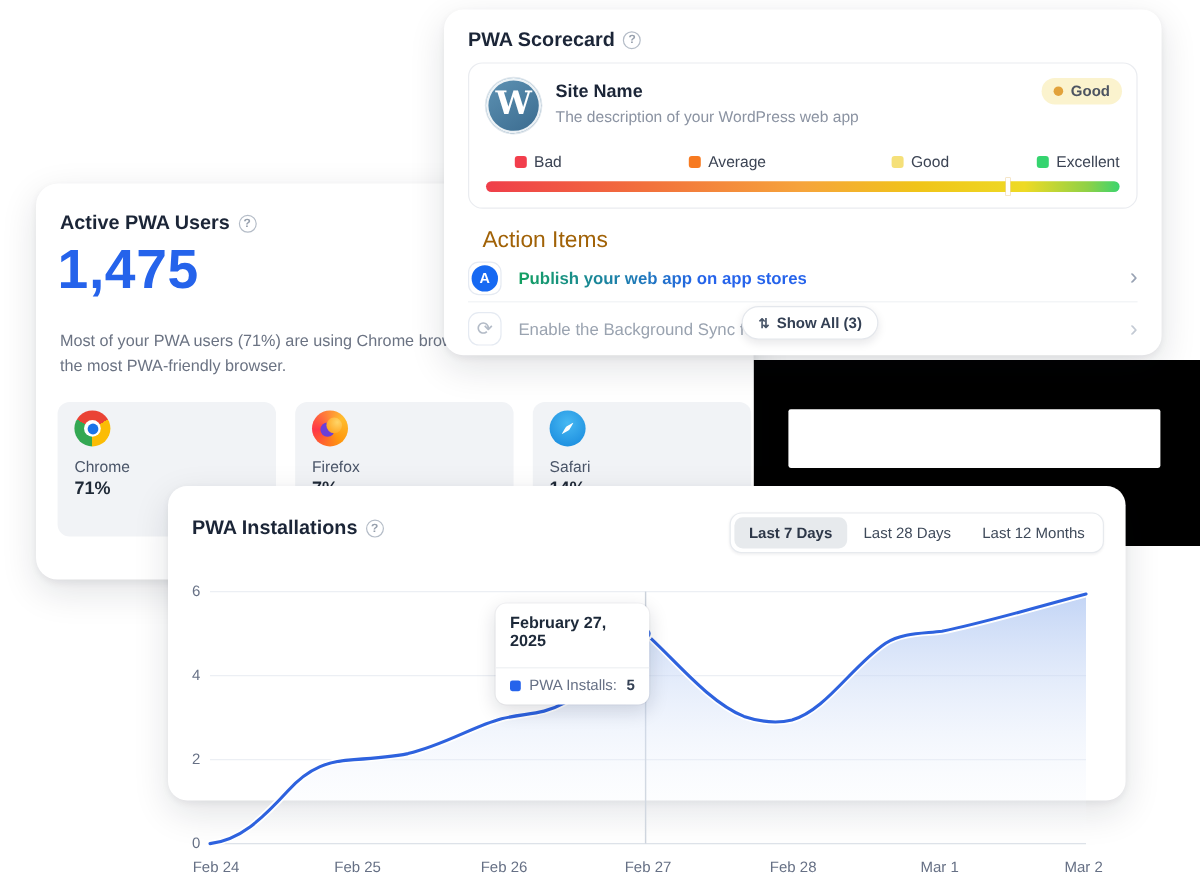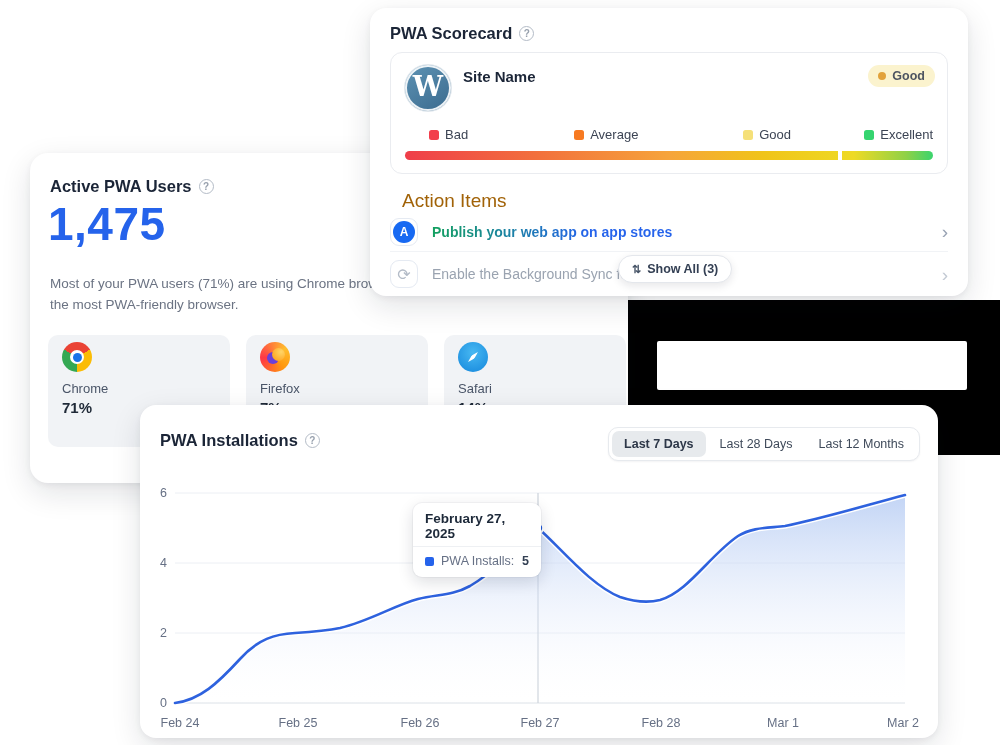--- a/index.html
+++ b/index.html
@@ -68,29 +68,29 @@
   .ic-chrome::after{content:"";position:absolute;left:10.5px;top:10.5px;width:9px;height:9px;border-radius:50%;background:#1a73e8;}
   .ic-safari{background:radial-gradient(circle at 50% 35%,#47b8f2,#1587dc);}
   .ic-safari::before{content:"";position:absolute;left:8px;top:8px;width:14px;height:14px;background:#fff;
     clip-path:polygon(50% 0,64% 50%,50% 100%,36% 50%);transform:rotate(45deg);}
   .ic-firefox{background:conic-gradient(from 140deg,#ff980e,#ff3647 35%,#ffbd2e 75%,#ff980e);}
   .ic-firefox::before{content:"";position:absolute;left:7px;top:10px;width:12px;height:12px;border-radius:50%;background:#6a3fd8;}
   .ic-firefox::after{content:"";position:absolute;left:12px;top:6px;width:13px;height:13px;border-radius:50%;
     background:radial-gradient(circle at 70% 30%,#ffd567,#ff980e);}
 
   
-  #installations{left:140px;top:405px;width:798px;height:333px;z-index:2;}
+  #installations{left:140px;top:405px;width:798px;height:262px;z-index:2;}
   #installations .card-title{position:absolute;left:20px;top:26px;}
   .tabs{position:absolute;right:18px;top:22px;display:flex;gap:2px;background:#fff;border:1px solid #e7eaee;border-radius:10px;padding:3px;box-shadow:0 1px 2px rgba(16,24,40,.05);text-align:center;}
   .tab{font-size:12.5px;color:#3f4a5a;padding:6px 12px;border-radius:7px;white-space:nowrap;}
   .tab.active{background:#e7eaed;font-weight:700;color:#2d3748;}
   .chart-svg{position:absolute;left:0;top:0;}
   .tooltip{position:absolute;left:273px;top:98px;width:128px;background:#fff;border-radius:9px;
     box-shadow:0 5px 16px rgba(16,24,40,.14),0 0 0 1px rgba(16,24,40,.04);z-index:3;}
-  .tt-head{font-size:13.5px;font-weight:700;color:#1d2939;padding:8px 12px 5px;border-bottom:1px solid #eef0f3;}
+  .tt-head{font-size:13.5px;font-weight:700;color:#1d2939;padding:8px 12px 15px;border-bottom:1px solid #eef0f3;}
   .tt-row{display:flex;align-items:center;gap:7px;padding:7px 12px 9px;}
   .tt-sq{width:9px;height:9px;border-radius:2px;background:#2563eb;flex:0 0 auto;}
   .tt-label{font-size:12.5px;color:#667085;}
   .tt-val{margin-left:auto;font-size:12.5px;font-weight:600;color:#344054;}
 </style>
 </head>
 <body>
 
 <div id="stage">
 
@@ -130,20 +130,21 @@
     <div class="card-title">
       <span>PWA Scorecard</span>
       <span class="help-icon">?</span>
     </div>
 
     <div class="profile-box">
       <div class="wp-logo">
         <span>W</span>
       </div>
       <div class="site-name">Site Name</div>
+      <div class="site-desc">The description of your WordPress web app</div>
       <div class="badge">
         <i></i>
         <span>Good</span>
       </div>
 
       <div class="score-legend">
         <div class="legend-item li-0">
           <i class="c-bad"></i>
           <span>Bad</span>
         </div>

